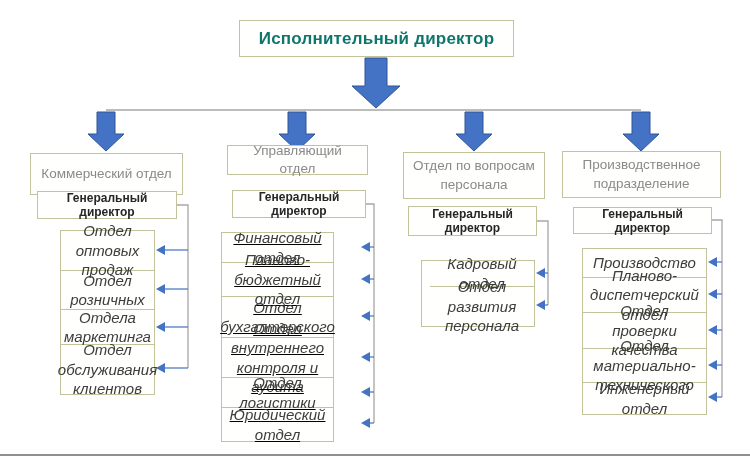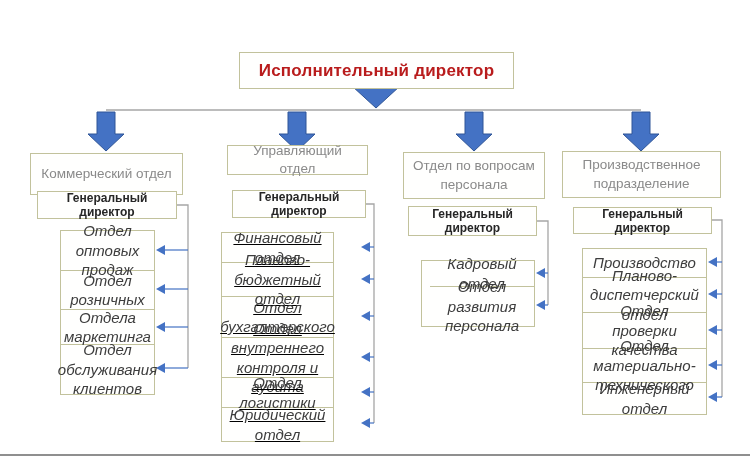--- a/index.html
+++ b/index.html
@@ -5,21 +5,21 @@
   html,body{margin:0;padding:0;background:#ffffff;}
   .canvas{
     position:relative;width:750px;height:462px;background:#ffffff;overflow:hidden;
     font-family:"Liberation Sans", sans-serif;
   }
   .overlay{position:absolute;left:0;top:0;}
   .box{
     position:absolute;display:flex;align-items:center;justify-content:center;
     background:#fffffe;border:1px solid #c2c29c;box-sizing:border-box;text-align:center;
   }
-  .title-box{font-weight:bold;font-size:17px;color:#b91c1c;letter-spacing:.2px;margin-top:32px;}
+  .title-box{font-weight:bold;font-size:17px;color:#0f766e;letter-spacing:.2px;}
   .header-box{font-size:13.5px;color:#8a8a8a;line-height:1.35;padding:0 6px;}
   .manager-box{font-weight:bold;font-size:12px;color:#262626;}
   .sub-box{position:absolute;background:#fffffe;border:1px solid #c2c29c;box-sizing:border-box;}
   .cell{
     display:flex;align-items:center;justify-content:center;text-align:center;
     font-size:15px;font-style:italic;color:#3d3d3d;line-height:1.3;
     padding:0 5px;box-sizing:border-box;border-bottom:1px solid #c2c29c;
   }
   .cell:last-child{border-bottom:none;}
   .arrow{stroke:#2f5597;stroke-width:1;}

